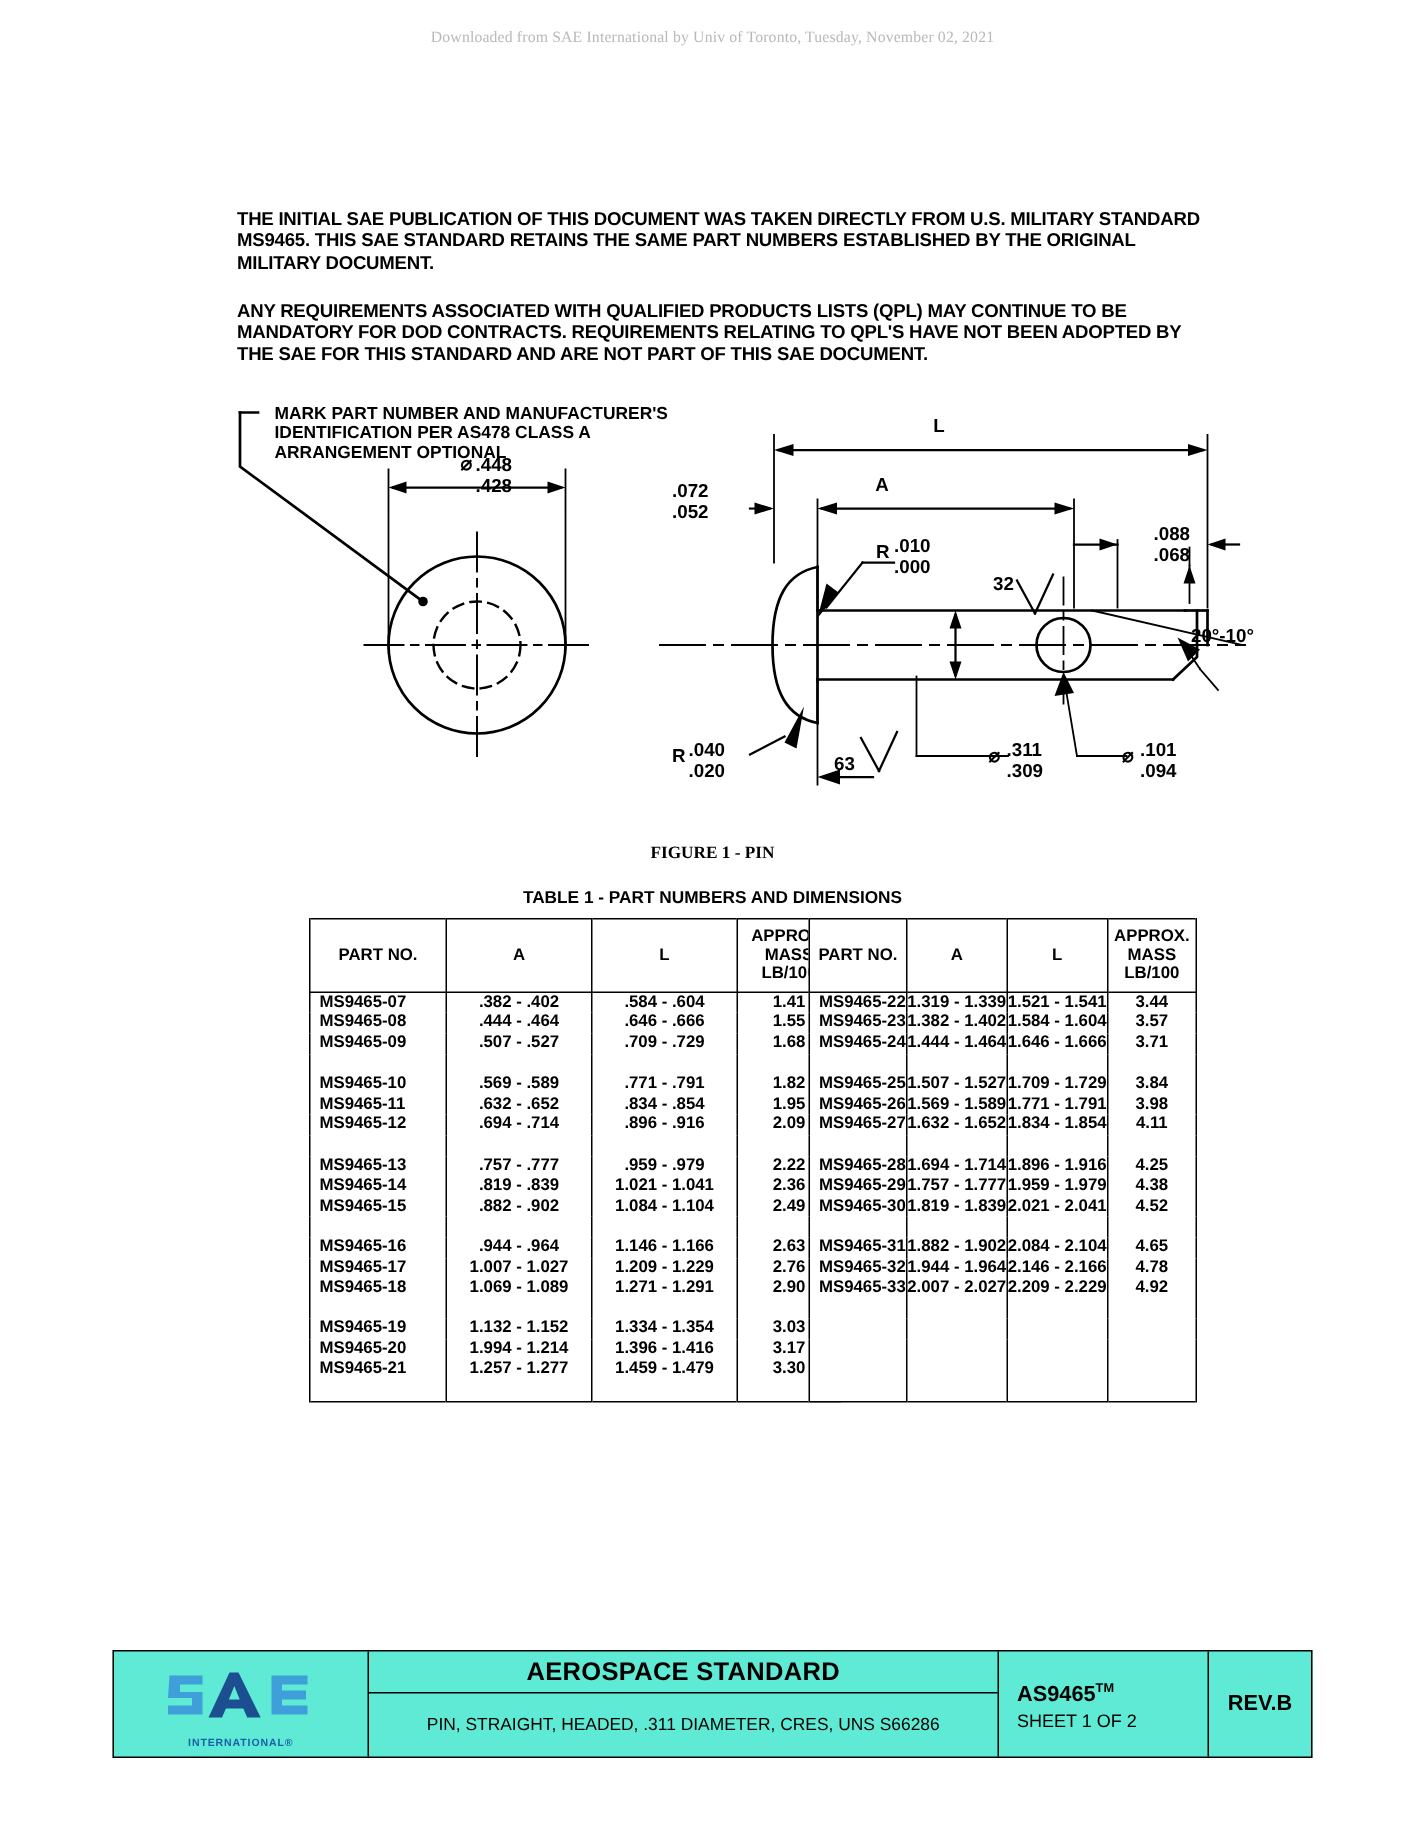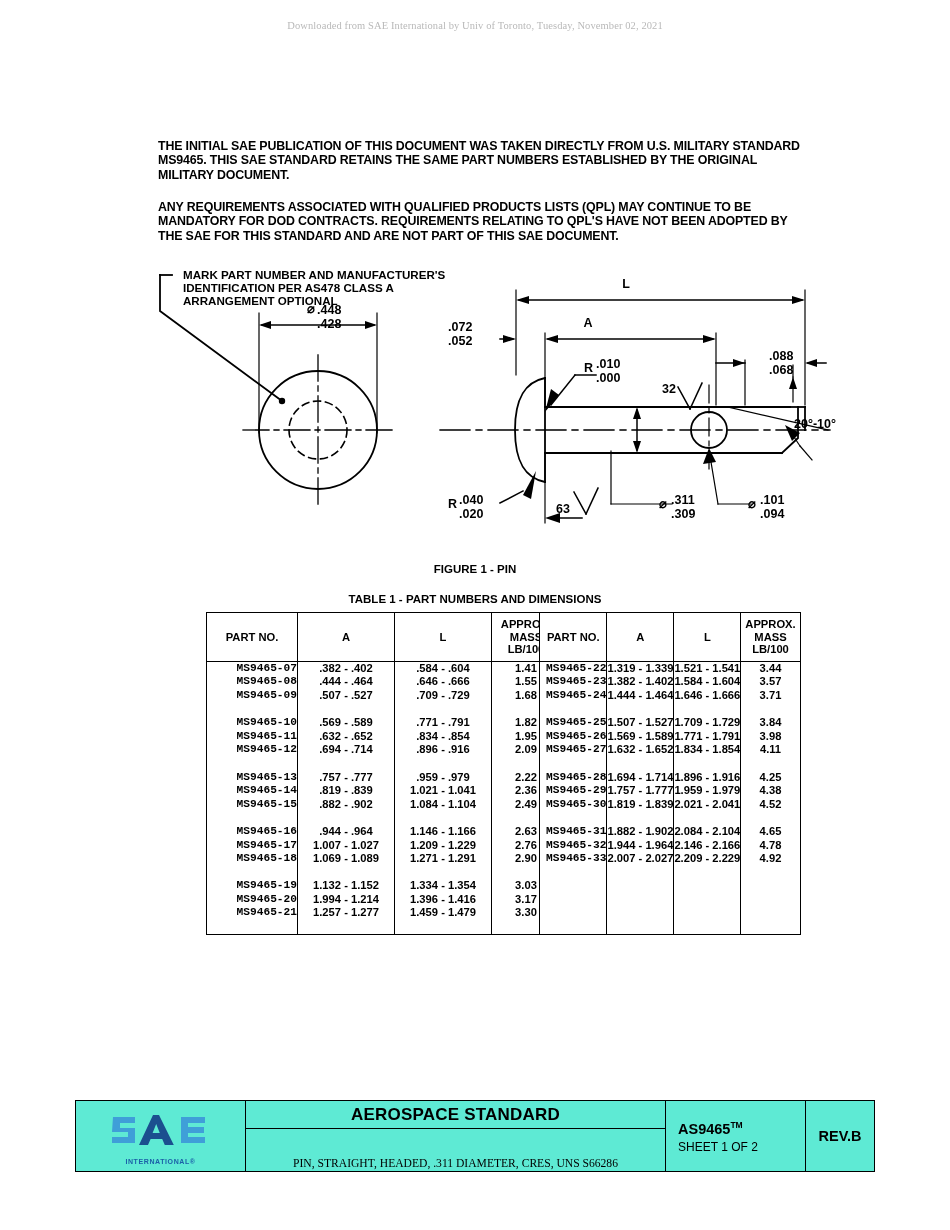--- a/index.html
+++ b/index.html
@@ -61,20 +61,21 @@
   .drawing svg { display: block; }
 
   .fig-caption {
     position: absolute;
     top: 563px;
     left: 0;
     width: 950px;
     text-align: center;
     font-size: 11.5px;
     font-weight: bold;
+    font-family: Liberation Serif, serif;
   }
   .tbl-caption {
     position: absolute;
     top: 593px;
     left: 0;
     width: 950px;
     text-align: center;
     font-size: 11.5px;
     font-weight: bold;
   }
@@ -112,21 +113,21 @@
   .col-a    { width: 88px; }
   .col-l    { width: 88px; }
   .col-mass { width: 60px; }
 
   table.dims tbody td {
     text-align: center;
     line-height: 13.6px;
     height: 13.6px;
     white-space: nowrap;
   }
-  table.dims tbody td.pn { text-align: right; padding-left: 6px; font-family: Liberation Mono, monospace; }
+  table.dims tbody td.pn { text-align: left; padding-left: 6px; }
   tr.spacer td { height: 13px; line-height: 13px; }
   tr.tail td { height: 13.6px; }
 
   
   .titleblock {
     position: absolute;
     left: 75px;
     top: 1100px;
     width: 800px;
     height: 72px;
@@ -159,26 +160,25 @@
     box-sizing: border-box;
   }
   .tb-mid-top span {
     font-size: 17px;
     font-weight: bold;
     letter-spacing: .2px;
   }
   .tb-mid-bot {
     flex: 1;
     display: flex;
-    align-items: flex-end;
+    align-items: center;
     justify-content: center;
     text-align: center;
     padding: 0 6px;
     box-sizing: border-box;
-    font-family: Liberation Serif, serif;
   }
   .tb-mid-bot span {
     font-size: 11.6px;
     line-height: 14px;
   }
   .tb-doc {
     width: 140px;
     border-right: 1.6px solid #000;
     display: flex;
     flex-direction: column;

